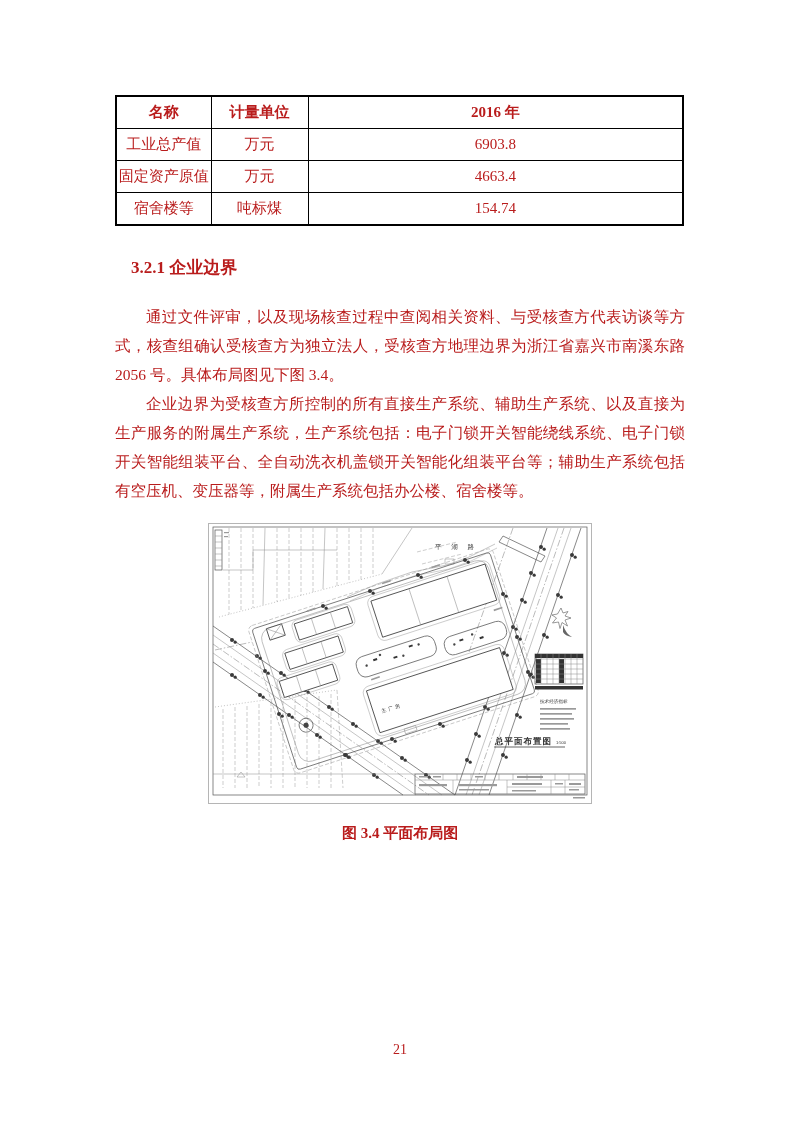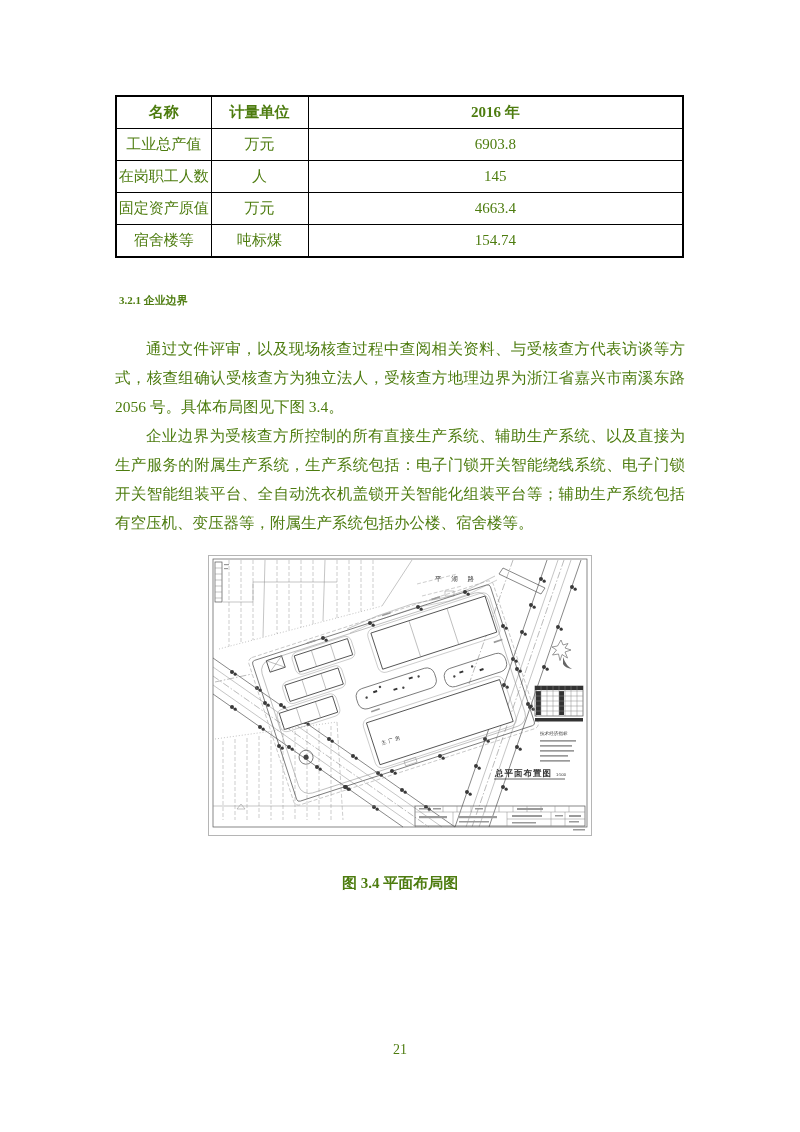--- a/index.html
+++ b/index.html
@@ -1,36 +1,36 @@
 <!DOCTYPE html>
 <html><head>
 <meta charset="utf-8">
 <style>
   html,body{margin:0;padding:0;background:#fff;}
   .page{position:relative;width:800px;height:1132px;background:#fff;overflow:hidden;
-        font-family:"Liberation Serif","DejaVu Serif",serif;color:#4d7c0f;}
+        font-family:"Liberation Serif","DejaVu Serif",serif;color:#b91c1c;}
   .content{position:absolute;left:115px;top:95px;width:570px;}
 
   
   table.data{border-collapse:collapse;width:567px;table-layout:fixed;border:2px solid #000;}
   table.data th,table.data td{border:1px solid #000;height:31px;text-align:center;
         font-size:15px;padding:0;vertical-align:middle;}
   table.data th{font-weight:bold;}
 
   
   p{font-size:15.5px;line-height:29px;text-align:justify;text-indent:2em;margin:0;}
   .p1{font-weight:bold;margin-top:14px;}
   .p2{margin-top:23px;}
   .p3{}
   h2.sec{font-size:17.5px;font-weight:bold;margin:12px 0 0;line-height:22px;}
-  h3.subsec{font-size:11px;font-weight:bold;margin:31px 4px 0;line-height:22px;}
+  h3.subsec{font-size:17px;font-weight:bold;margin:31px 16px 0;line-height:22px;}
 
   
   .figwrap{width:386px;margin:17px auto 0;}
-  .caption{text-align:center;font-weight:bold;font-size:15px;margin-top:33px;text-indent:0;}
+  .caption{text-align:center;font-weight:bold;font-size:15px;margin-top:15px;text-indent:0;}
   .page-number{position:absolute;top:1042px;left:0;width:100%;text-align:center;font-size:14px;}
 
   
   .f-ln{stroke:#8a8a8a;stroke-width:.5;fill:none;}
   .f-ln2{stroke:#555;stroke-width:.7;fill:none;}
   .f-dash{stroke:#8f8f8f;stroke-width:.45;fill:none;stroke-dasharray:4 2;}
   .f-dd{stroke:#777;stroke-width:.5;fill:none;stroke-dasharray:7 2 1.5 2;}
   .f-dot{stroke:#999;stroke-width:.6;fill:none;stroke-dasharray:1 2;}
   .f-bld{stroke:#404040;stroke-width:.8;fill:#fff;}
   .f-out{stroke:#7a7a7a;stroke-width:.35;fill:none;}
@@ -54,25 +54,20 @@
           <th>名称</th>
           <th>计量单位</th>
           <th>2016 年</th>
         </tr>
       </thead>
       <tbody>
         <tr>
           <td>工业总产值</td>
           <td>万元</td>
           <td>6903.8</td>
-        </tr>
-        <tr>
-          <td>在岗职工人数</td>
-          <td>人</td>
-          <td>145</td>
         </tr>
         <tr>
           <td>固定资产原值</td>
           <td>万元</td>
           <td>4663.4</td>
         </tr>
         <tr>
           <td>宿舍楼等</td>
           <td>吨标煤</td>
           <td>154.74</td>

